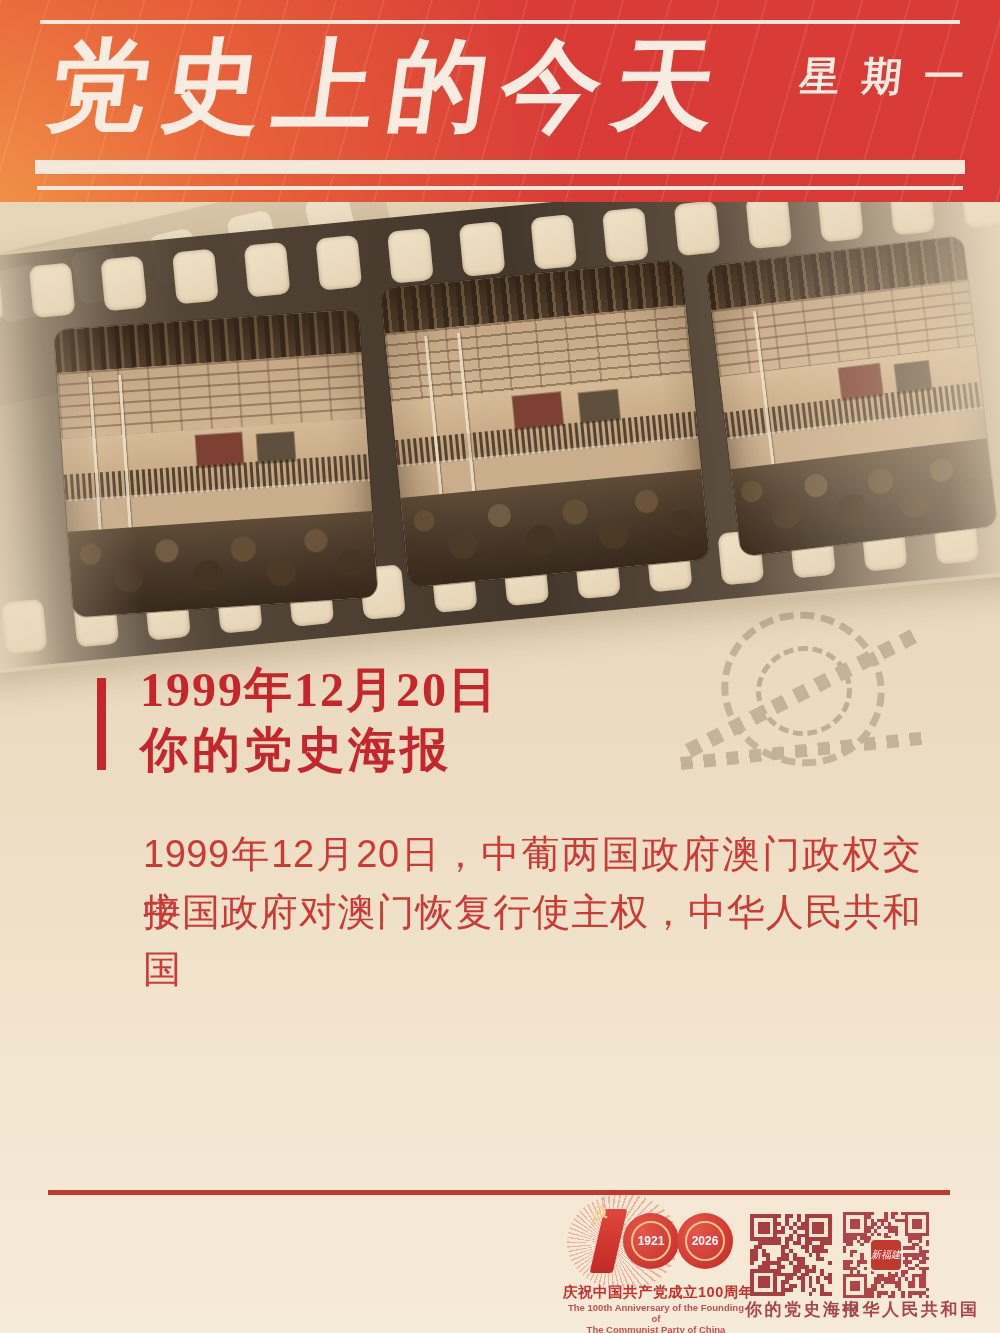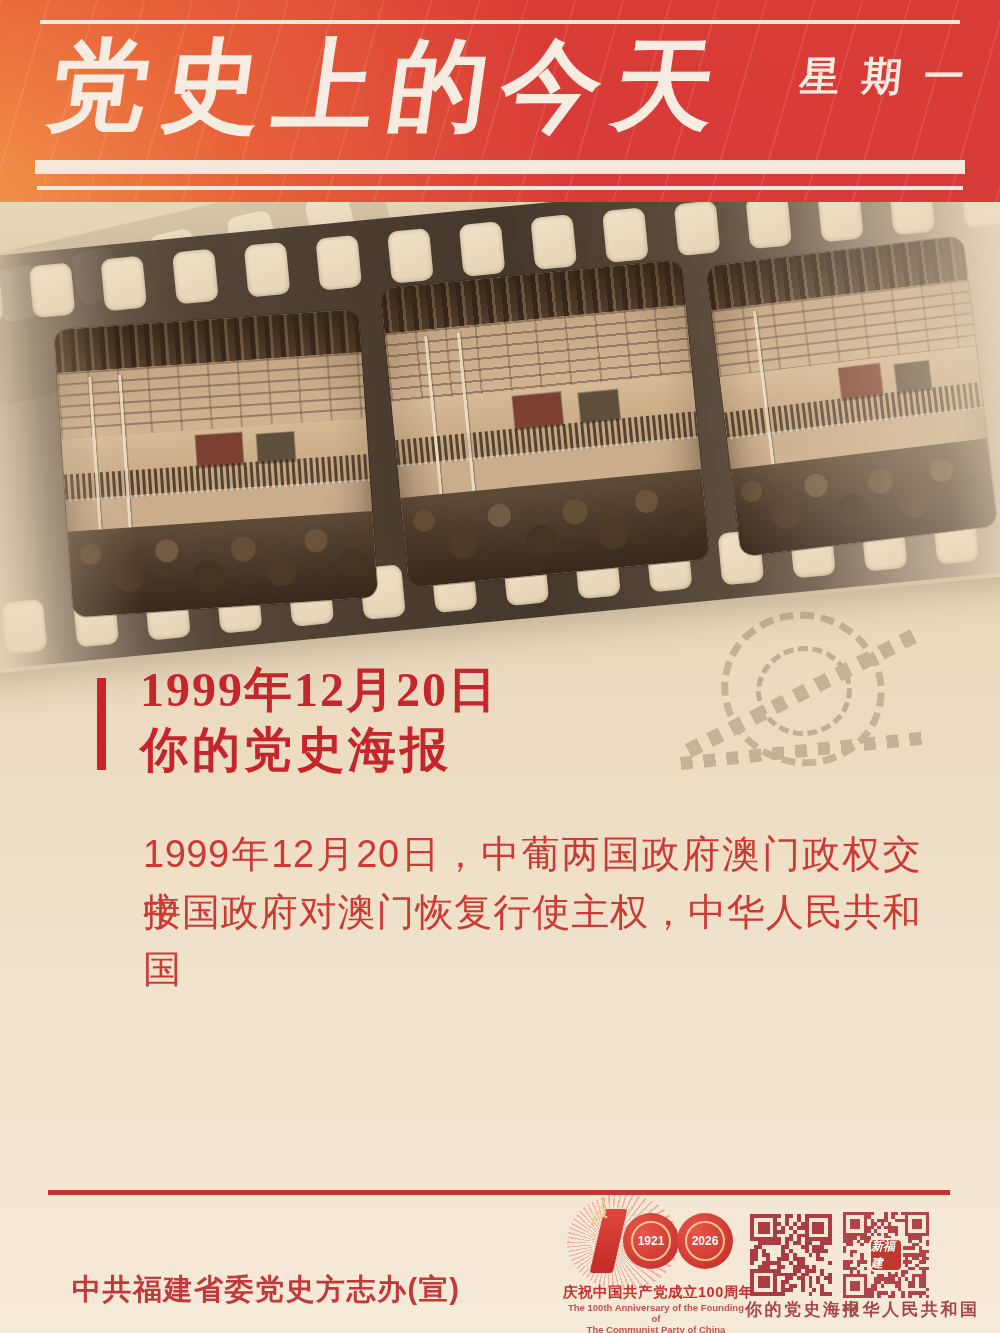--- a/index.html
+++ b/index.html
@@ -123,21 +123,21 @@
   .zero-b{left:96px;}
   .slogan-cn{margin-top:6px;font-size:14.5px;font-weight:bold;color:#c5302d;letter-spacing:.5px;white-space:nowrap;}
   .slogan-en{font-size:9.5px;line-height:11px;font-weight:bold;color:#c0534f;}
   
   .qr{position:absolute;z-index:5;display:grid;}
   .qr>i{display:block;}
   .qr-left{left:750px;top:1214px;width:82px;height:82px;grid-template-columns:repeat(21,1fr);grid-template-rows:repeat(21,1fr);}
   .qr-right{left:843px;top:1212px;width:86px;height:86px;grid-template-columns:repeat(25,1fr);grid-template-rows:repeat(25,1fr);}
   .qr-logo{position:absolute;left:50%;top:50%;transform:translate(-50%,-50%);width:30px;height:30px;
     background:#c0392f;border-radius:6px;border:2px solid #f6ead8;z-index:2;
-    display:flex;align-items:center;justify-content:center;color:#fff;font-size:12px;font-weight:bold;
+    display:flex;align-items:center;justify-content:center;color:#fff;font-size:10px;font-weight:normal;
     font-style:italic;letter-spacing:0;}
   .qr-label{position:absolute;top:1298px;font-size:17px;font-weight:bold;color:#a5474a;
     letter-spacing:2.5px;z-index:5;white-space:nowrap;}
   .qr-label-left{left:745px;}
   .qr-label-right{left:843px;}
 </style>
 </head>
 <body>
 
 <div class="poster">
@@ -237,21 +237,20 @@
     <div class="heading-l1">1999年12月20日</div>
     <div class="heading-l2">你的党史海报</div>
   </div>
 
   <div class="bodytext">
     <div class="body-line">1999年12月20日，中葡两国政府澳门政权交接</div>
     <div class="body-line">中国政府对澳门恢复行使主权，中华人民共和国</div>
   </div>
 
   <div class="divider"></div>
-  <div class="credit2">中共福建省委党史方志办(宣)</div>
 
   <div class="logo100">
     <div class="logo-mark">
       <div class="rays"></div>
       <div class="digit-one"></div>
       <div class="emblem">☭</div>
       <div class="zero zero-a">
         <span class="year">1921</span>
       </div>
       <div class="zero zero-b">

